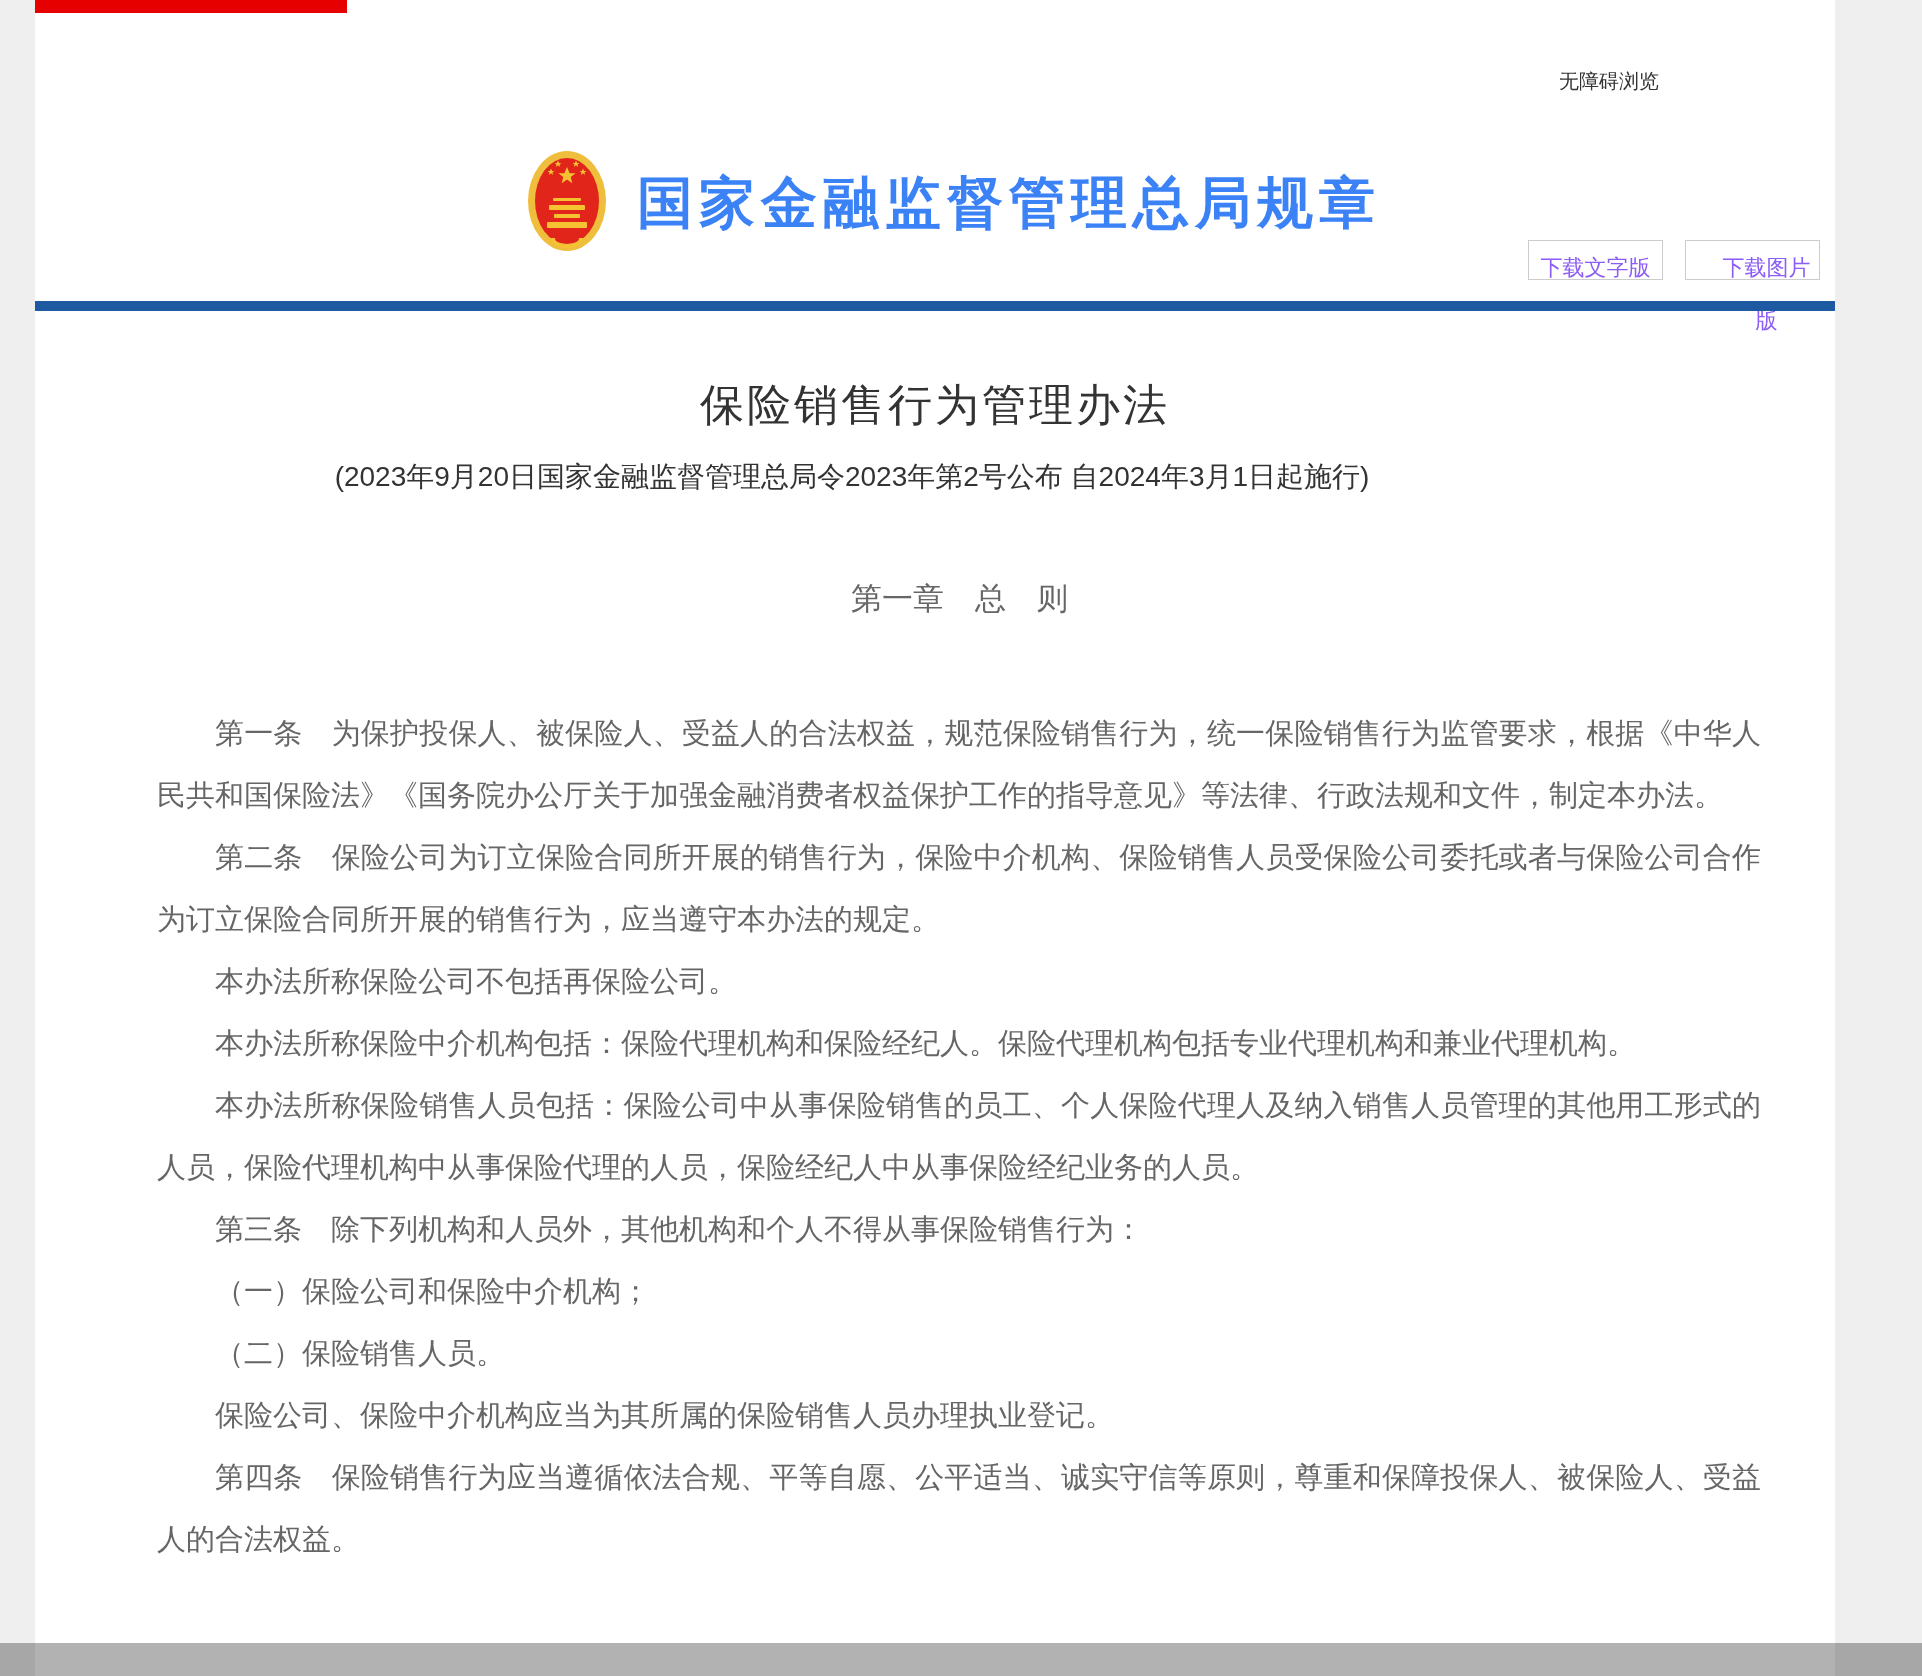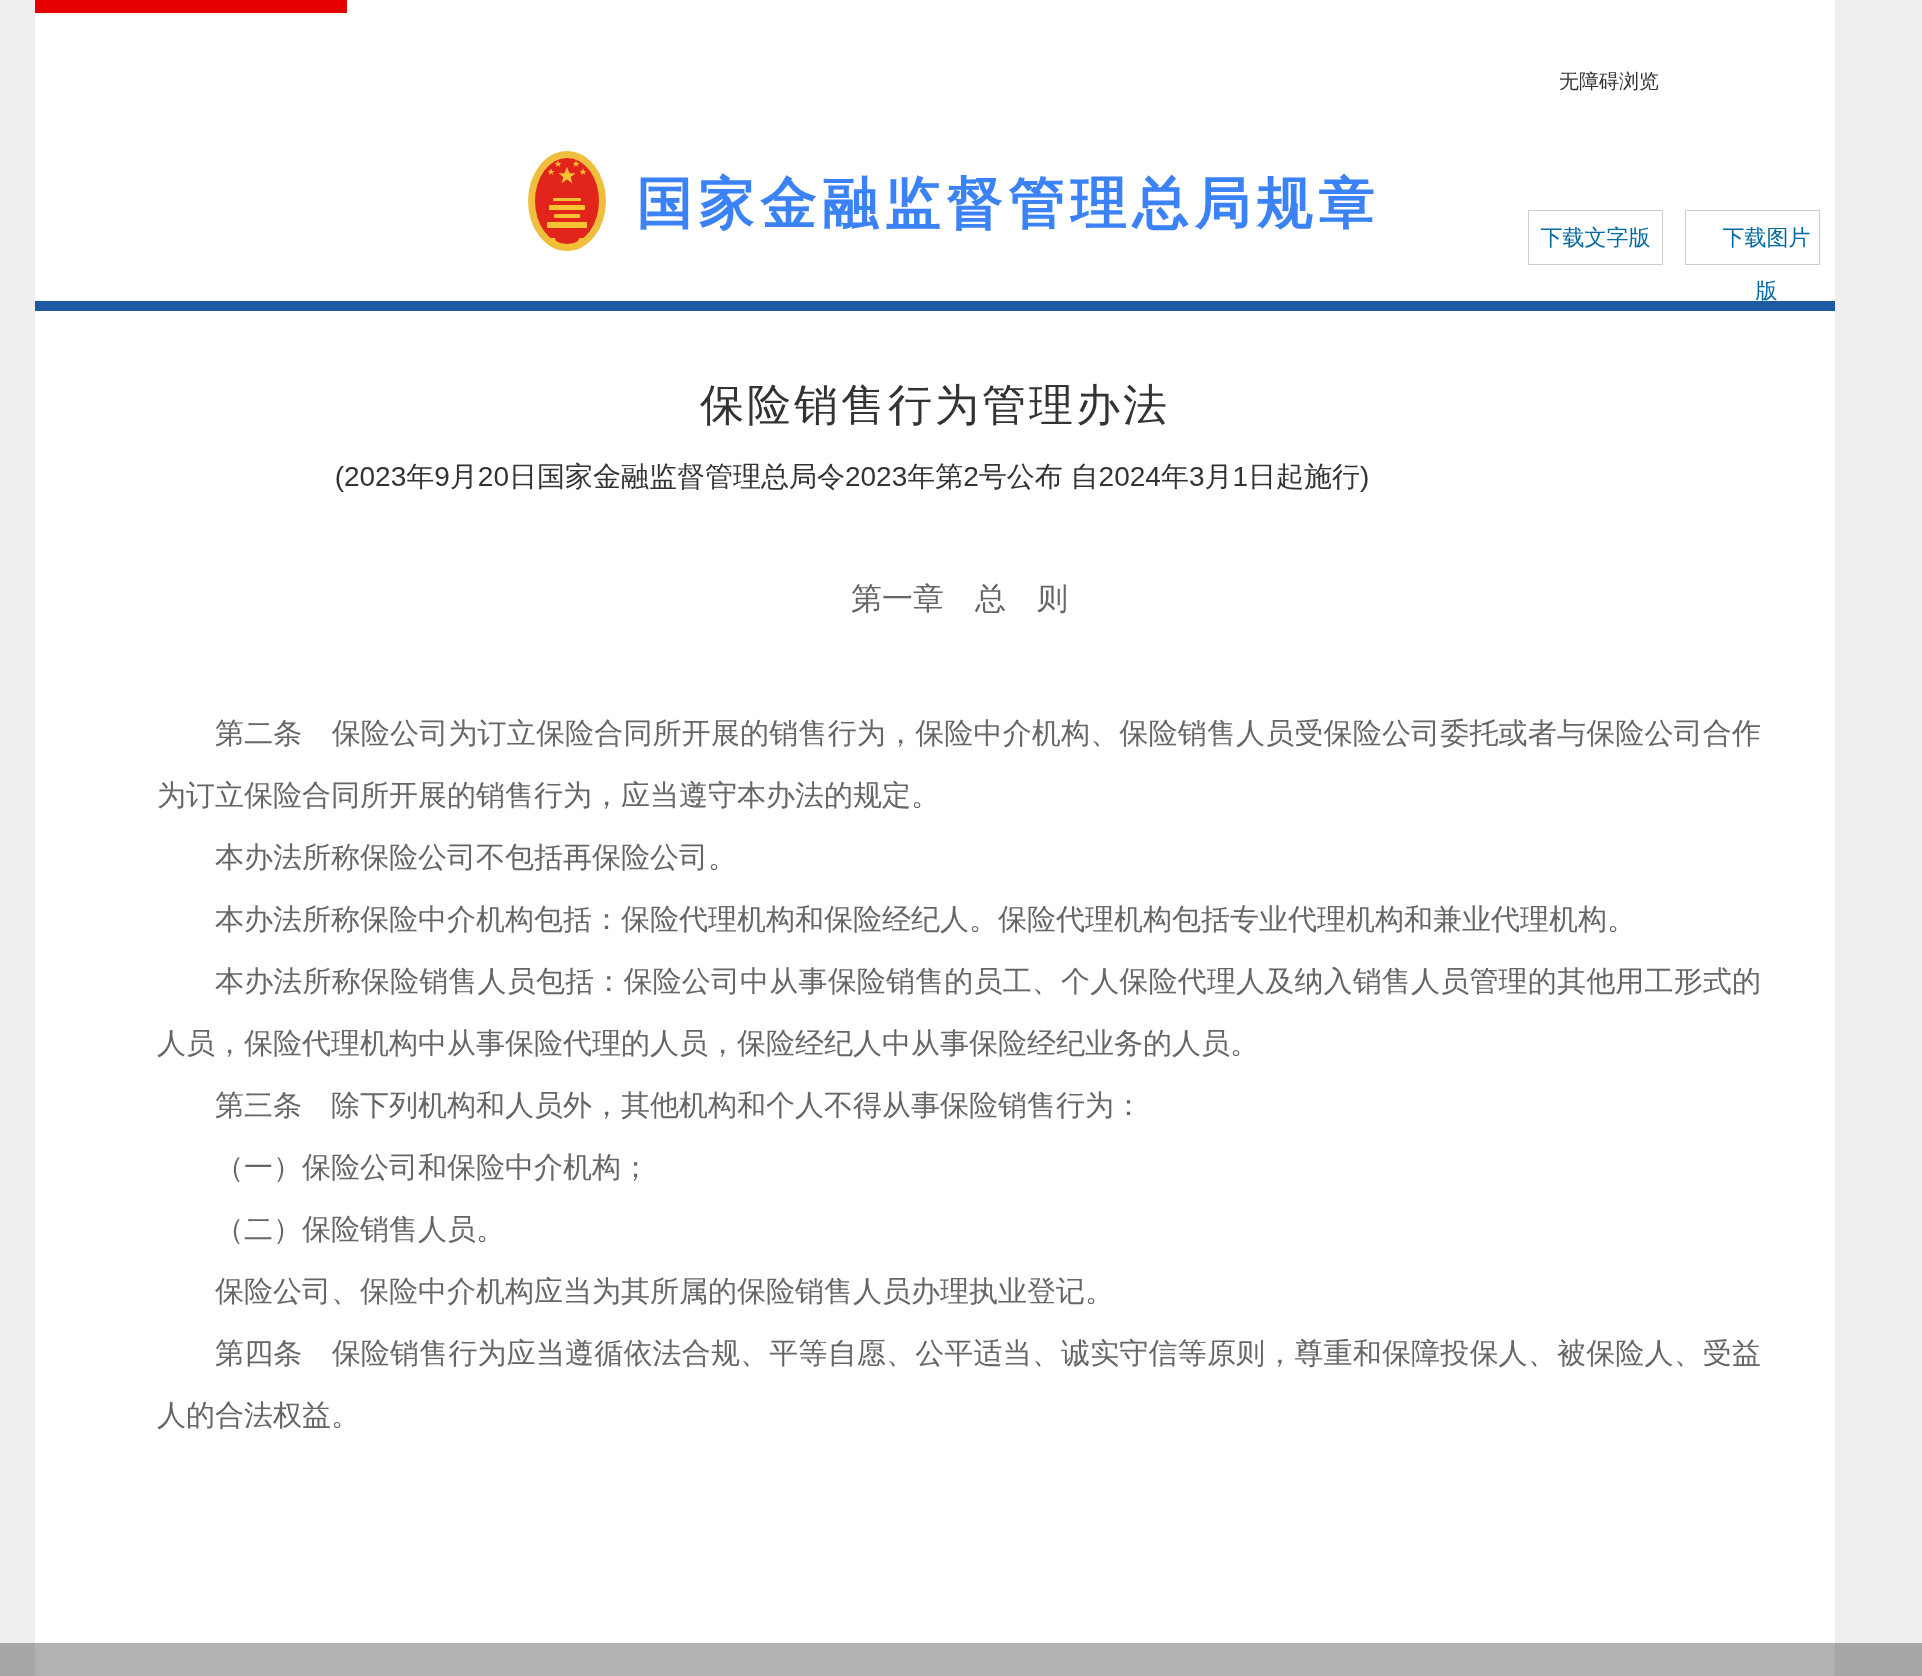--- a/index.html
+++ b/index.html
@@ -48,27 +48,27 @@
     left: 602px;
     top: 166px;
     font-size: 56px;
     font-weight: bold;
     letter-spacing: 6px;
     color: #3b82f6;
     white-space: nowrap;
   }
   .dl-button {
     position: absolute;
-    top: 210px;
+    top: 240px;
     width: 135px;
-    height: 55px;
+    height: 40px;
     box-sizing: border-box;
     border: 1px solid #cccccc;
     background: #ffffff;
-    color: #0369a1;
+    color: #8b5cf6;
     font-size: 22px;
     line-height: 53px;
     text-align: center;
     cursor: pointer;
     font-family: inherit;
     padding: 0;
   }
   .dl-button.text-ver  { left: 1493px; }
   .dl-button.image-ver { left: 1650px; padding-left: 28px; }
   .blue-bar {
@@ -169,20 +169,21 @@
 
   <div class="blue-bar"></div>
 
   <div class="doc-title">保险销售行为管理办法</div>
 
   <div class="doc-subtitle">(2023年9月20日国家金融监督管理总局令2023年第2号公布 自2024年3月1日起施行)</div>
 
   <div class="chapter-heading">第一章　总　则</div>
 
   <div class="doc-body">
+    <p>第一条　为保护投保人、被保险人、受益人的合法权益，规范保险销售行为，统一保险销售行为监管要求，根据《中华人民共和国保险法》《国务院办公厅关于加强金融消费者权益保护工作的指导意见》等法律、行政法规和文件，制定本办法。</p>
     <p>第二条　保险公司为订立保险合同所开展的销售行为，保险中介机构、保险销售人员受保险公司委托或者与保险公司合作为订立保险合同所开展的销售行为，应当遵守本办法的规定。</p>
     <p>本办法所称保险公司不包括再保险公司。</p>
     <p>本办法所称保险中介机构包括：保险代理机构和保险经纪人。保险代理机构包括专业代理机构和兼业代理机构。</p>
     <p>本办法所称保险销售人员包括：保险公司中从事保险销售的员工、个人保险代理人及纳入销售人员管理的其他用工形式的人员，保险代理机构中从事保险代理的人员，保险经纪人中从事保险经纪业务的人员。</p>
     <p>第三条　除下列机构和人员外，其他机构和个人不得从事保险销售行为：</p>
     <p>（一）保险公司和保险中介机构；</p>
     <p>（二）保险销售人员。</p>
     <p>保险公司、保险中介机构应当为其所属的保险销售人员办理执业登记。</p>
     <p>第四条　保险销售行为应当遵循依法合规、平等自愿、公平适当、诚实守信等原则，尊重和保障投保人、被保险人、受益人的合法权益。</p>
   </div>

